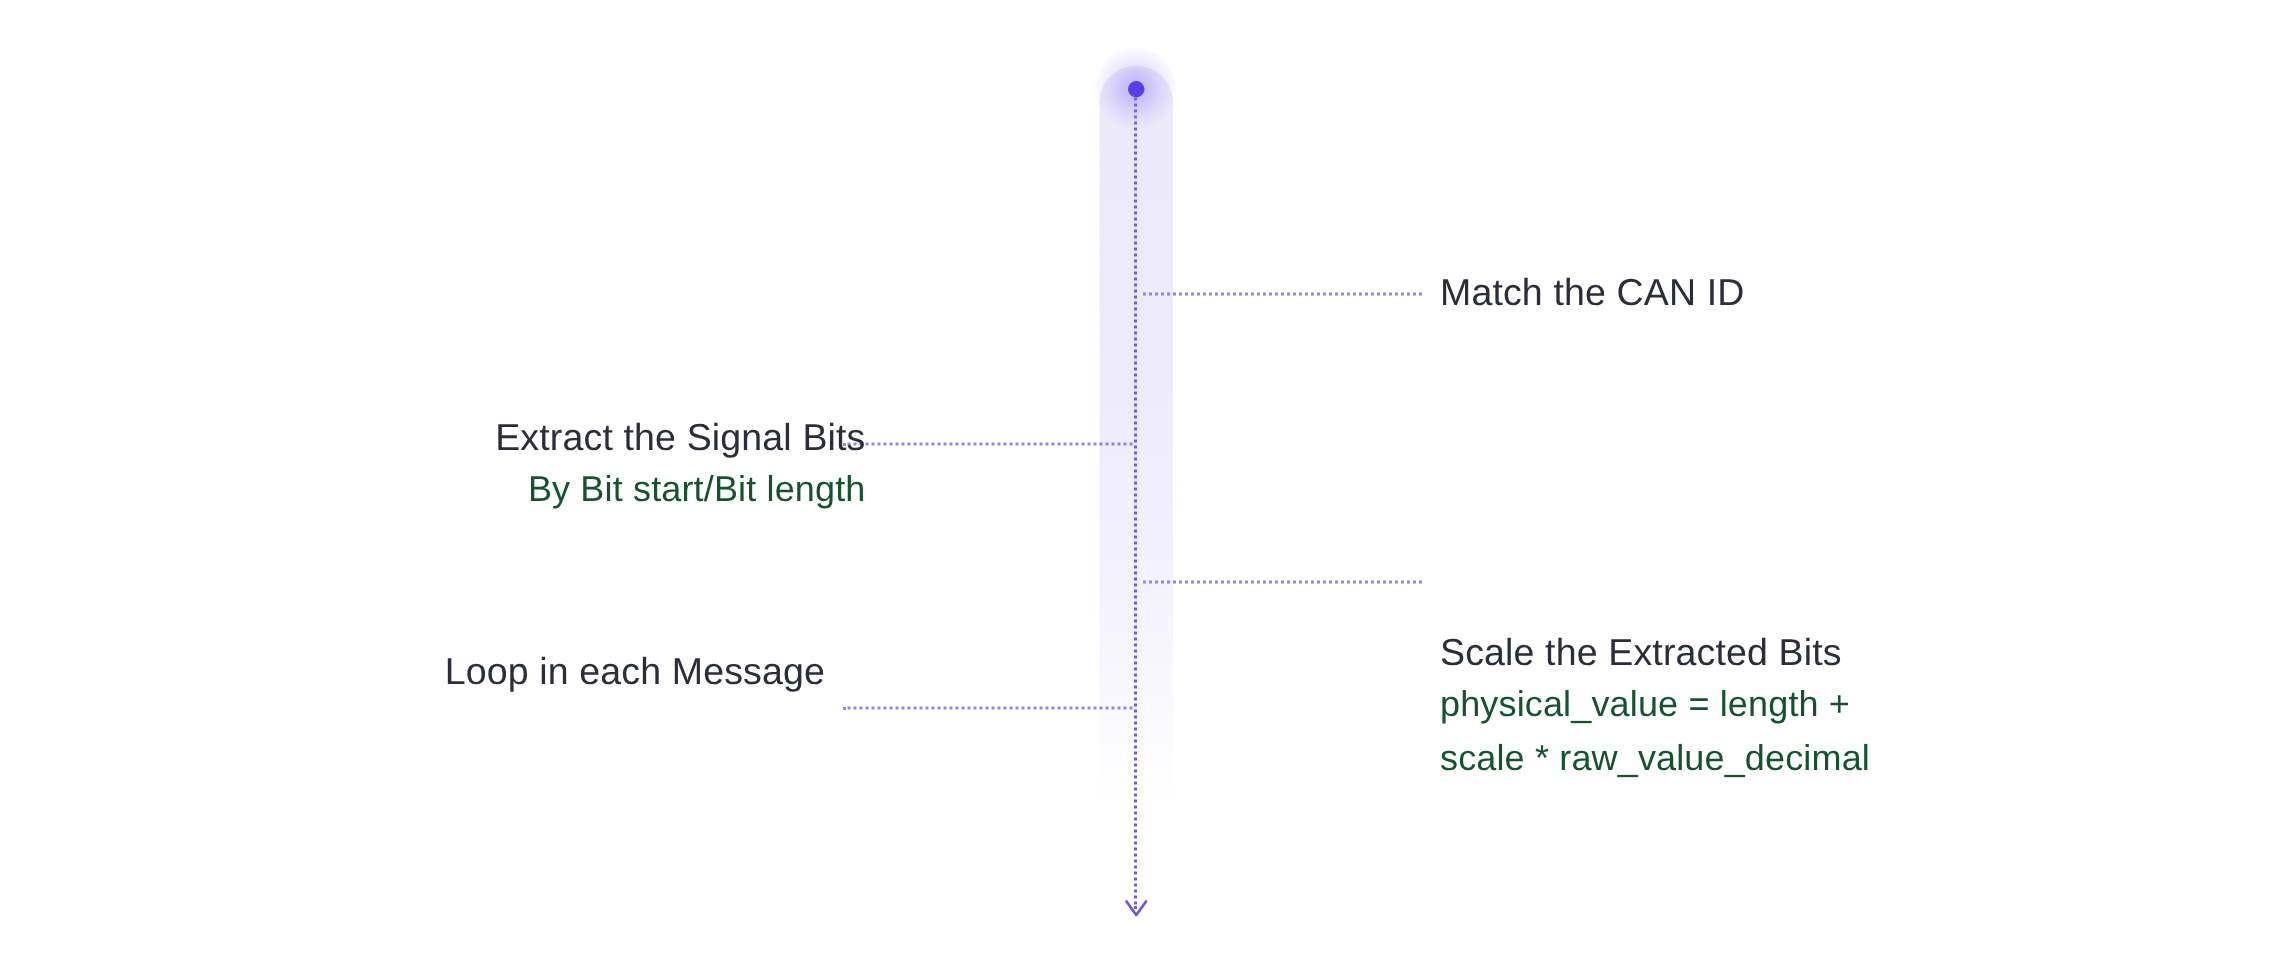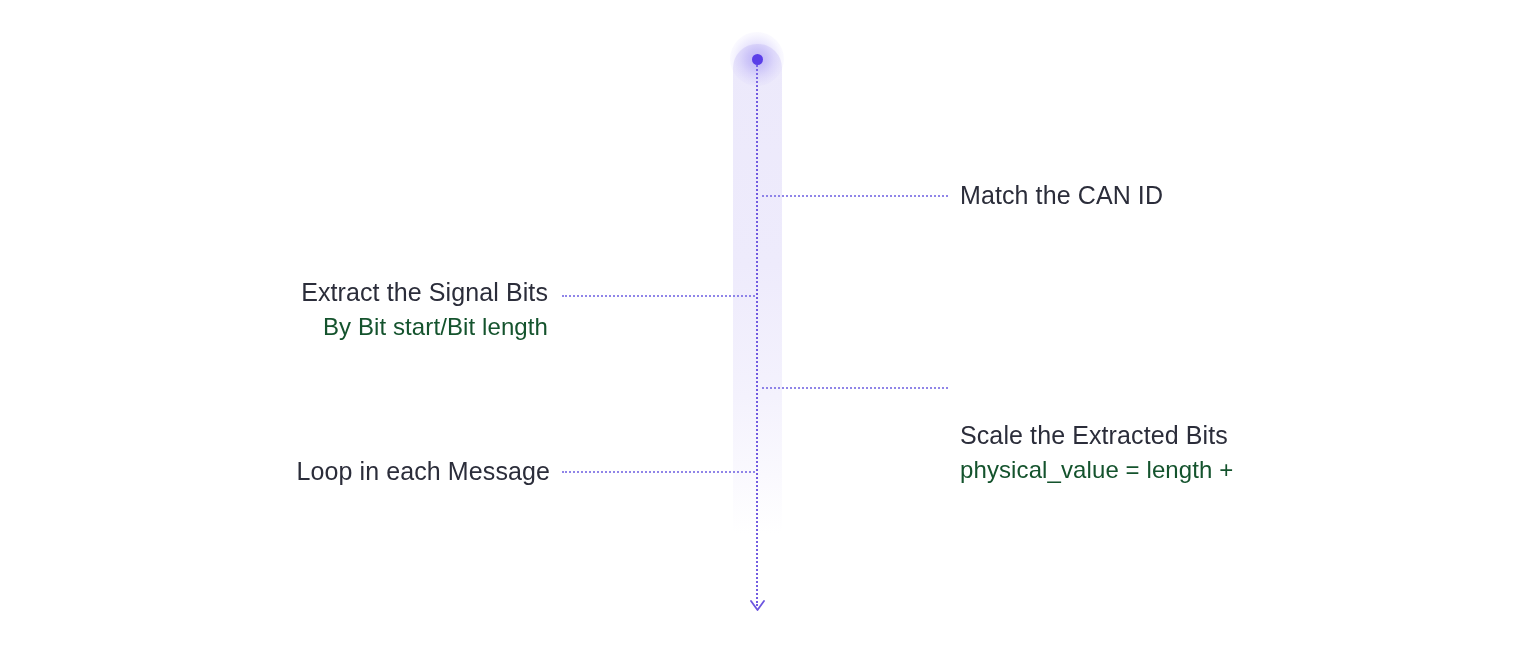--- a/index.html
+++ b/index.html
@@ -109,23 +109,23 @@
   }
   .label-sub {
     font-size: 24px;
     line-height: 36px;
     color: #14532d;
     letter-spacing: .1px;
     white-space: nowrap;
   }
 
   .blk-can     { left: 960px; top: 179px; }
-  .blk-extract { left: 0px;   top: 276px; width: 548px; }
+  .blk-extract { left: 0px;   top: 276px; width: 548px; padding-left: 29px; }
   .blk-scale   { left: 960px; top: 371px; margin-top: 48px; }
-  .blk-loop    { left: 0px;   top: 455px; width: 550px; }
+  .blk-loop    { left: 0px;   top: 432px; width: 550px; }
 </style>
 </head>
 <body>
 
 <div id="canvas">
 
   <div class="axis-band"></div>
   <div class="axis-line"></div>
 
   <div class="node-glow"></div>
@@ -145,19 +145,20 @@
   </div>
 
   <div class="label-block left blk-extract">
     <div class="label-title">Extract the Signal Bits</div>
     <div class="label-sub">By Bit start/Bit length</div>
   </div>
 
   <div class="label-block right blk-scale">
     <div class="label-title">Scale the Extracted Bits</div>
     <div class="label-sub">physical_value = length +</div>
+    <div class="label-sub">scale * raw_value_decimal</div>
   </div>
 
   <div class="label-block left blk-loop">
     <div class="label-title">Loop in each Message</div>
   </div>
 
 </div>
 
 </body></html>

